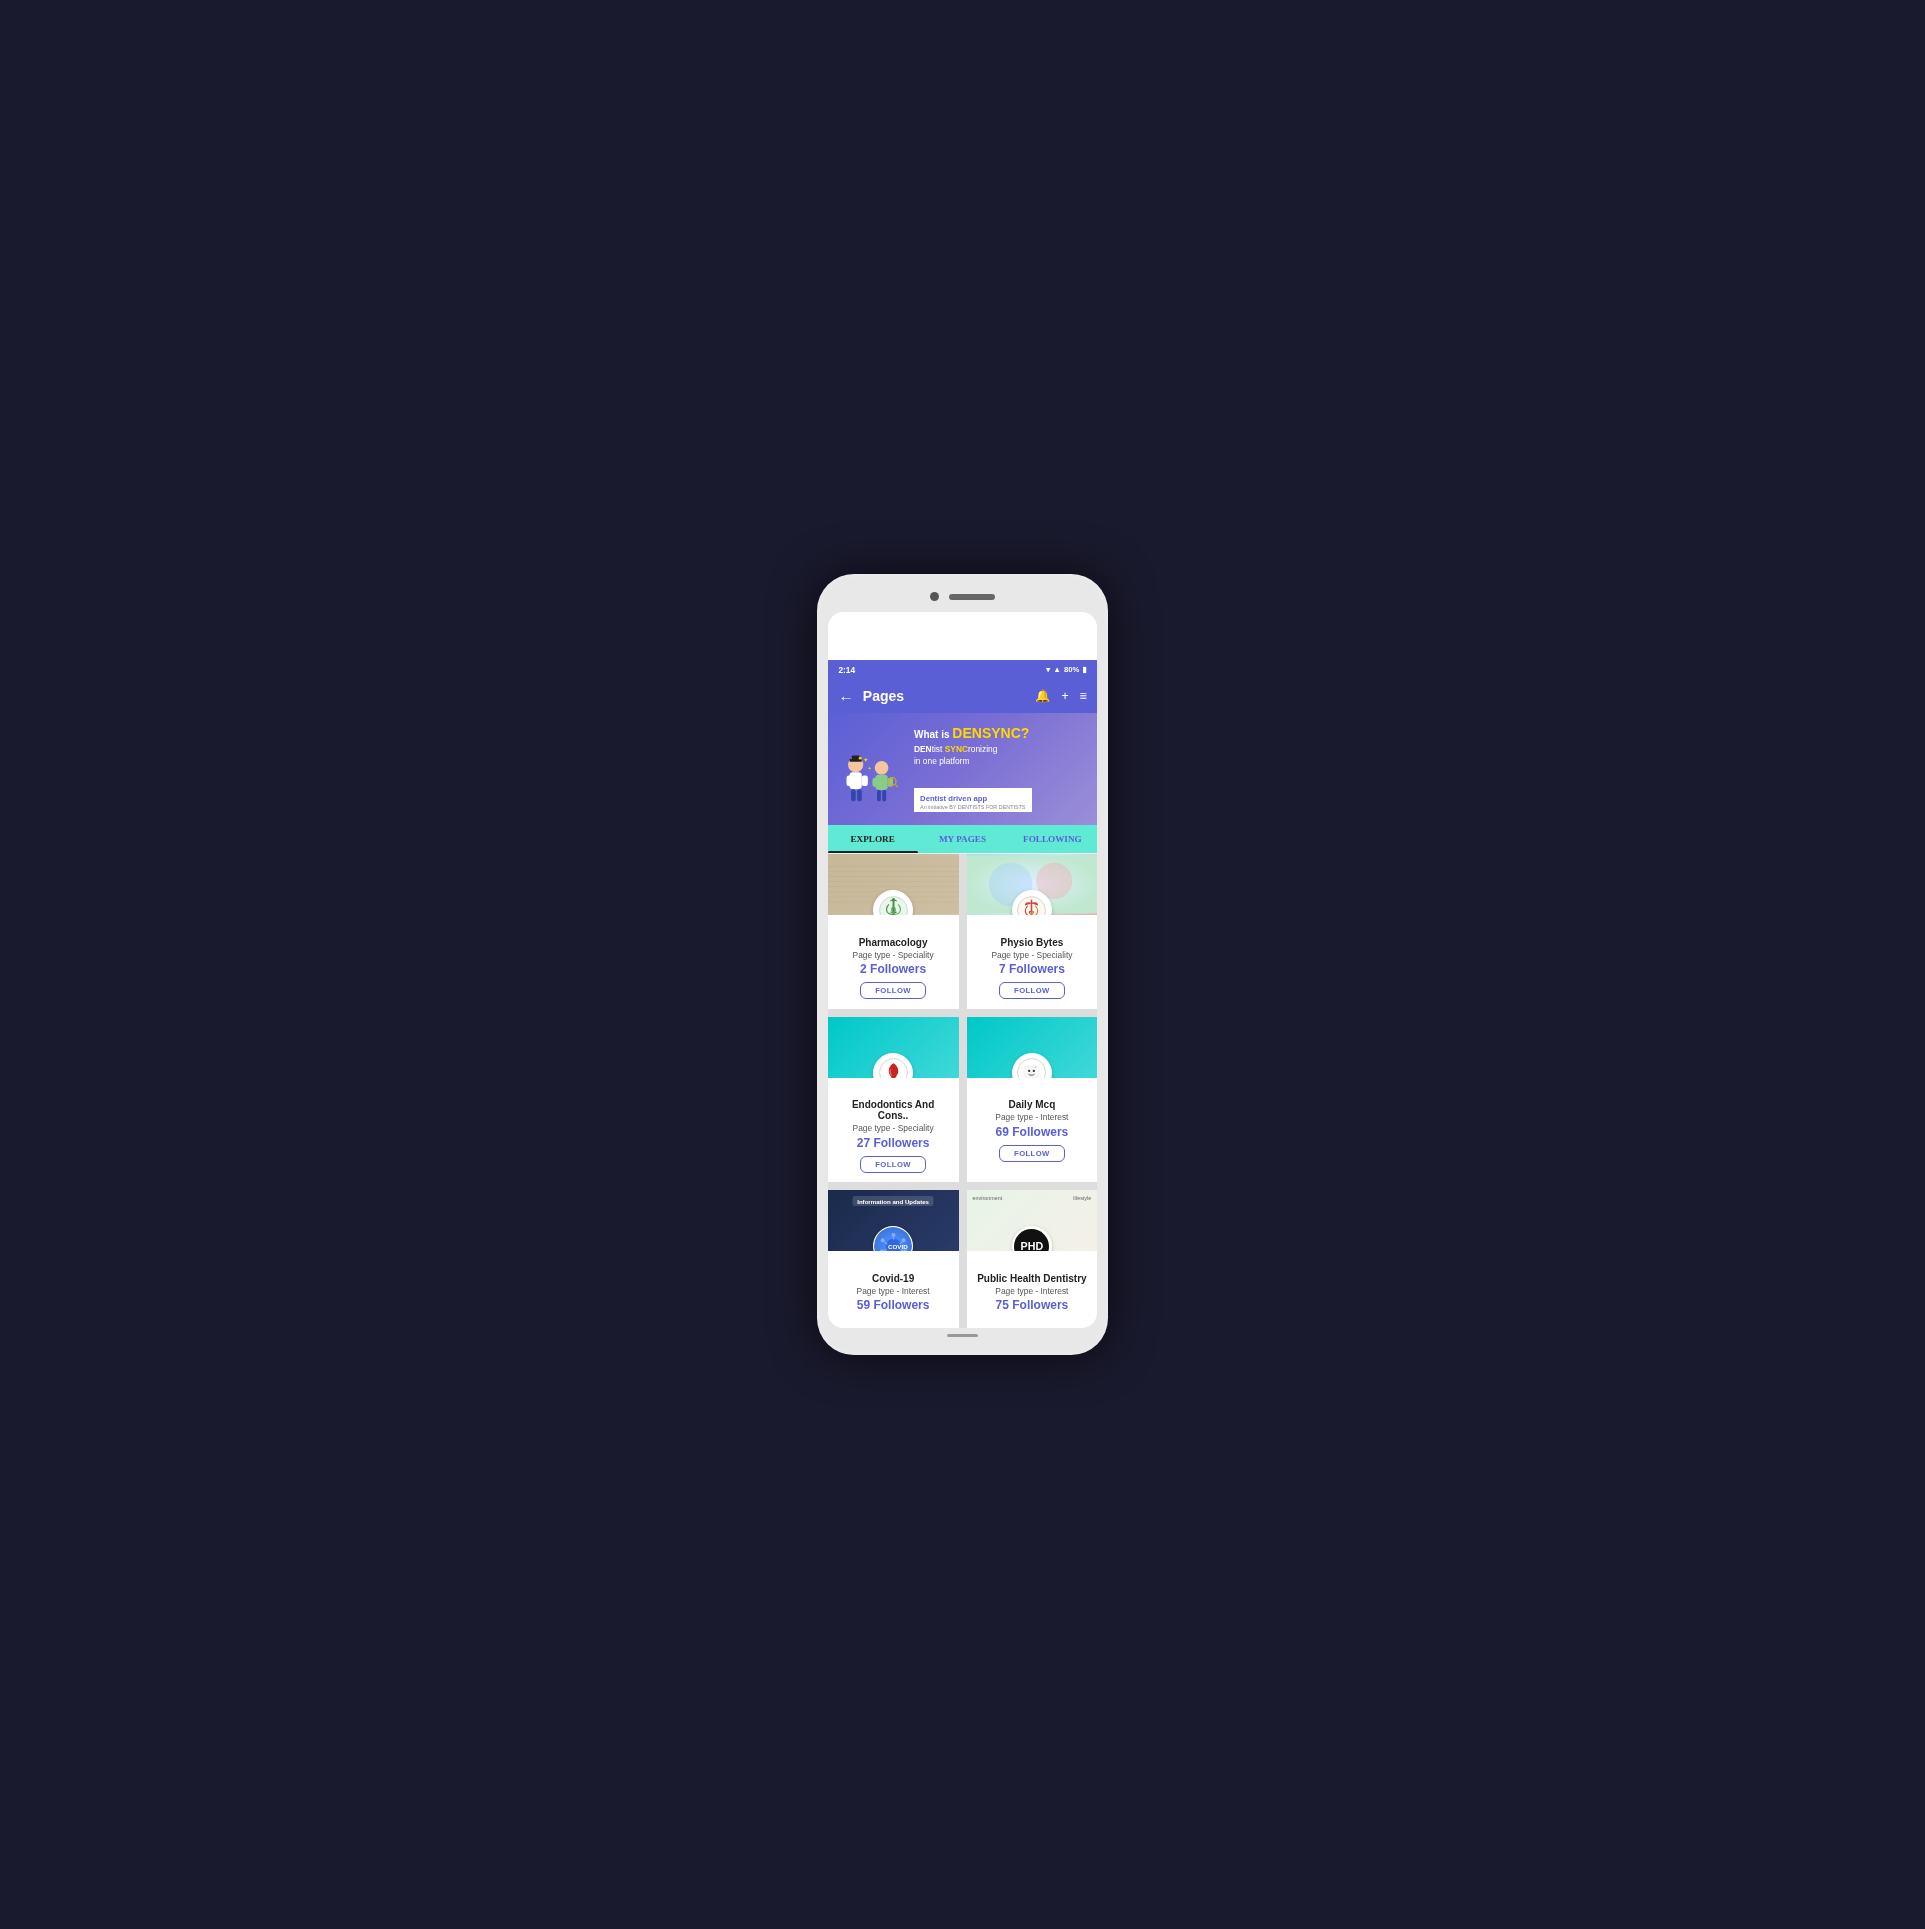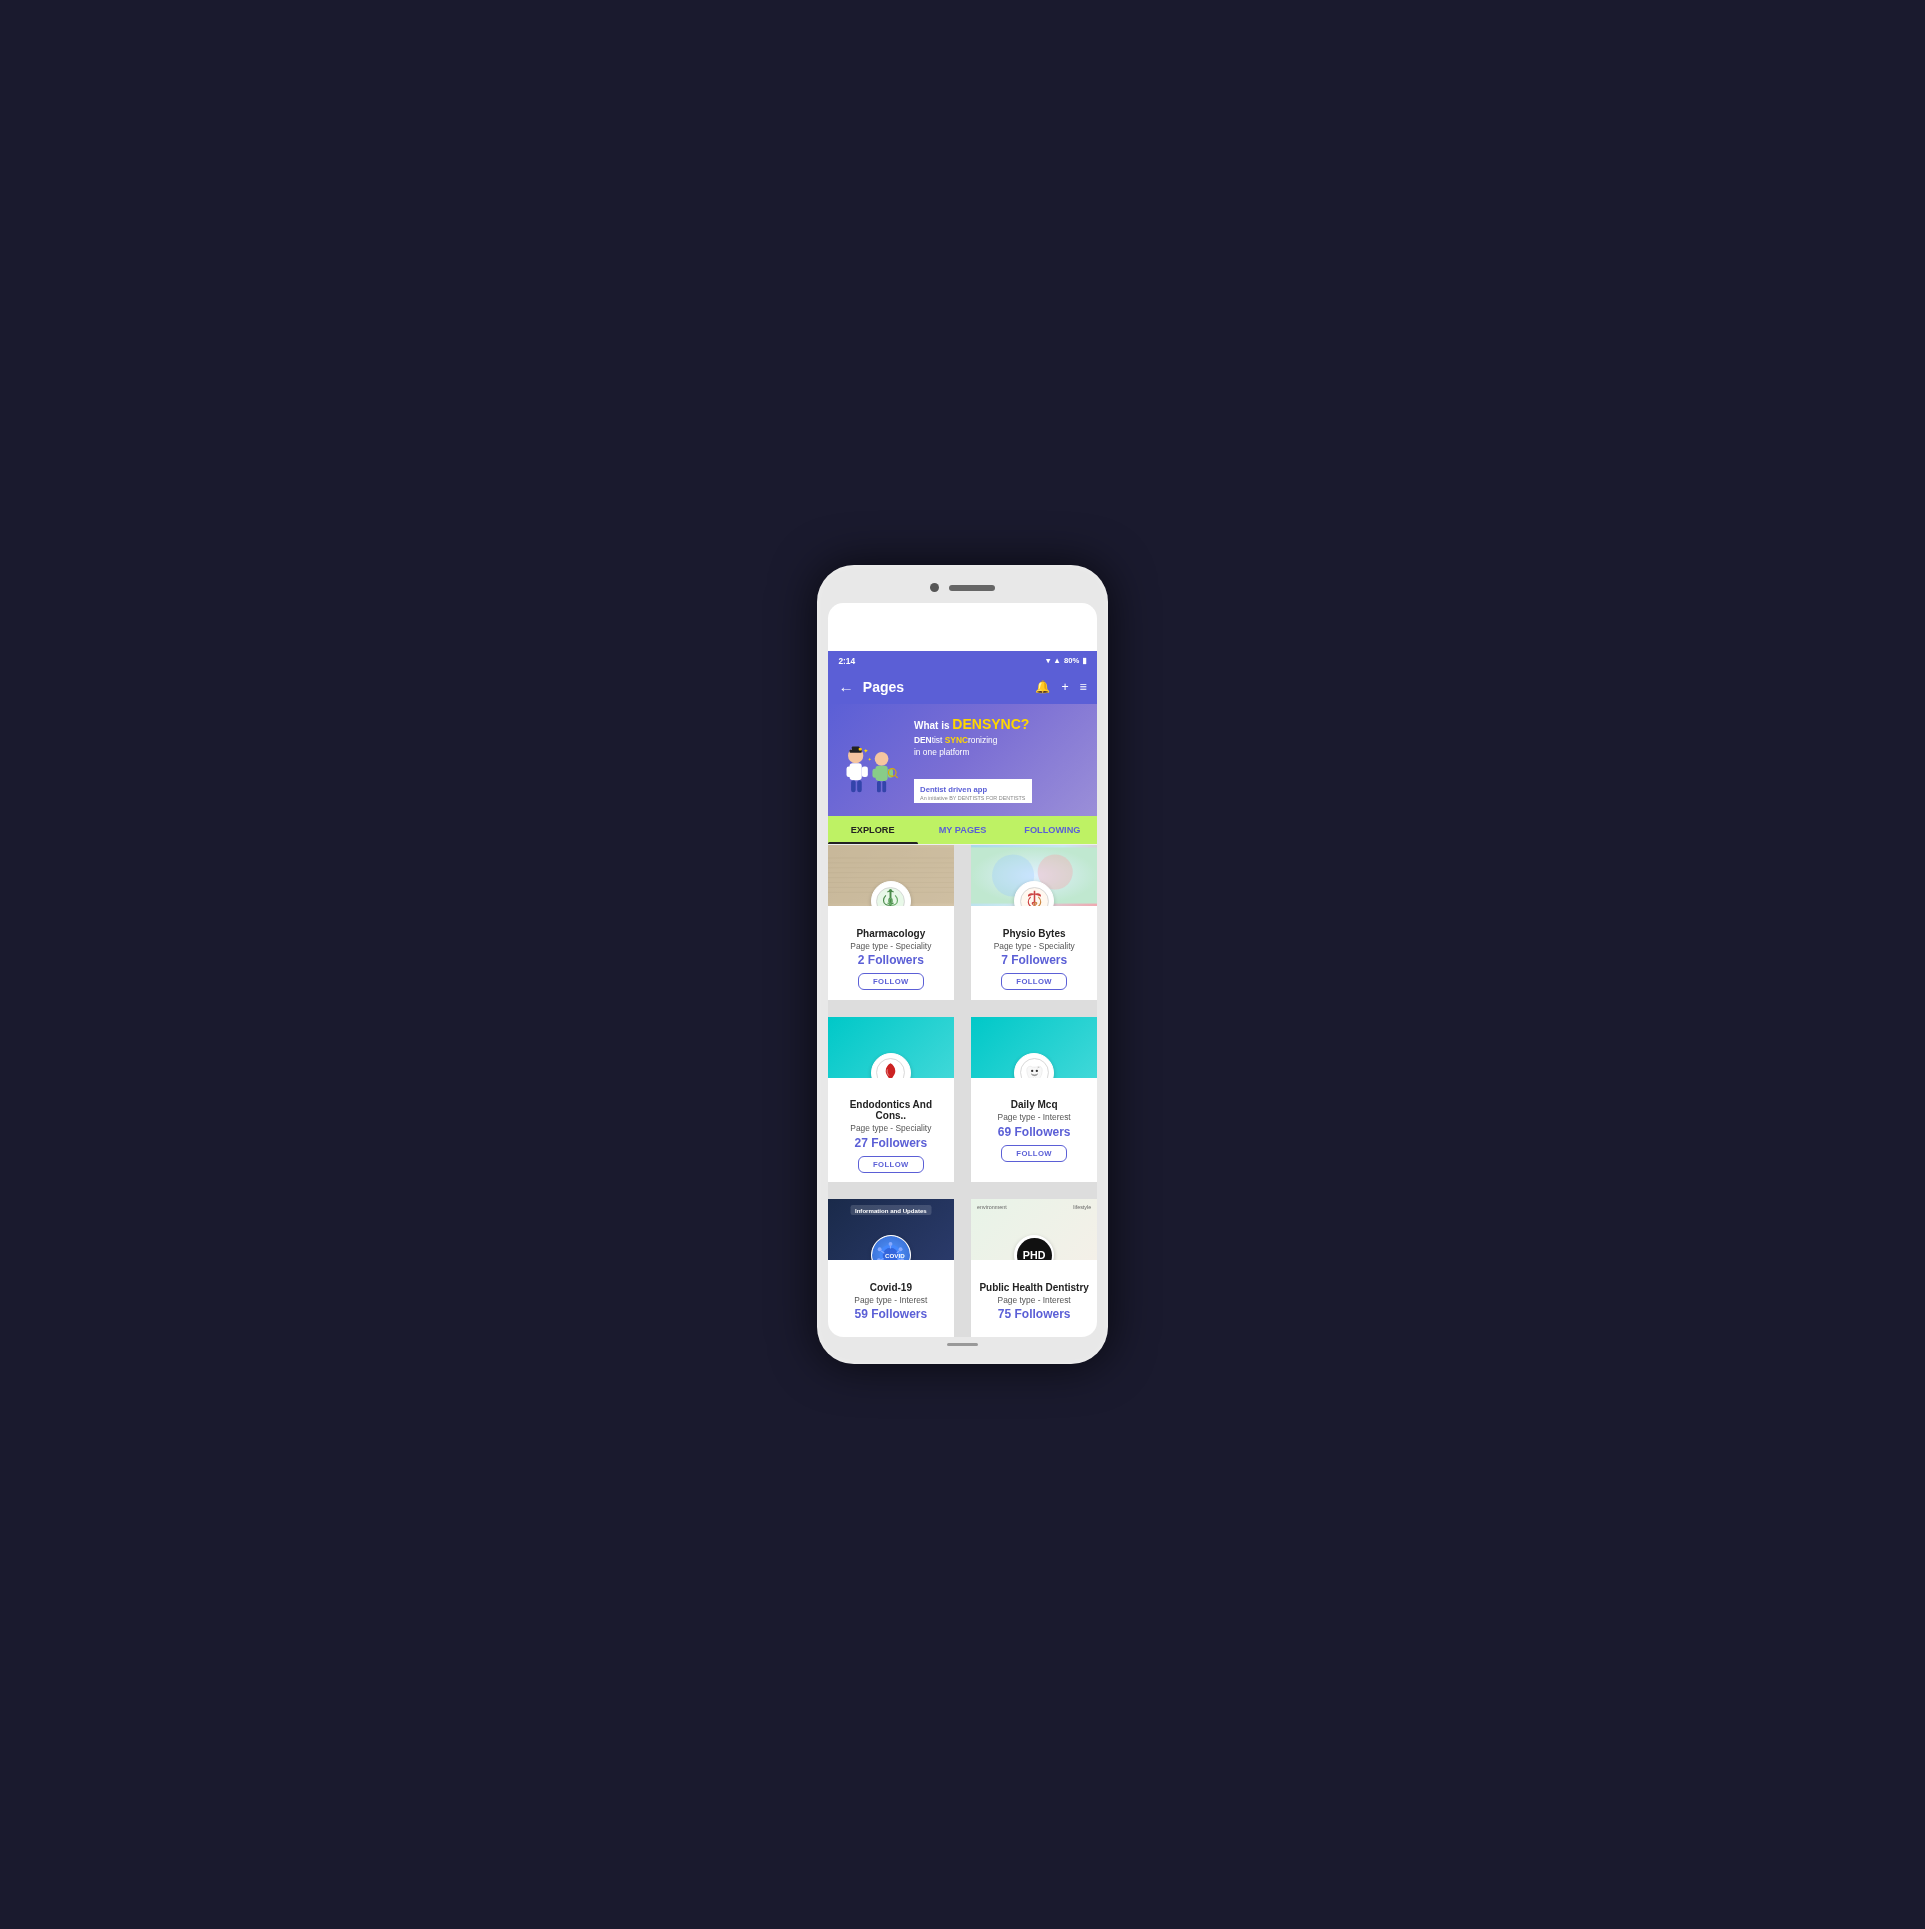--- a/index.html
+++ b/index.html
@@ -151,21 +151,22 @@
     .banner-logo-sub {
       font-size: 5.4px;
       color: #888;
       display: block;
     }
 
     
     .tabs {
       display: flex;
       border-bottom: 0.8px solid #eee;
-      background: #bef264;
+      background: #5eead4;
+      font-family: Liberation Serif, serif;
     }
 
     .tab {
       flex: 1;
       text-align: center;
       padding: 9.2px 4.6px;
       font-size: 9.2px;
       font-weight: 700;
       color: #5b5fd6;
       cursor: pointer;
@@ -184,21 +185,21 @@
       right: 0;
       height: 2.3px;
       background: #222;
       border-radius: 1.5px 1.5px 0 0;
     }
 
     
     .pages-grid {
       display: grid;
       grid-template-columns: 1fr 1fr;
-      gap: 17px;
+      gap: 8px;
       background: #ddd;
     }
 
     .page-card {
       background: white;
       display: flex;
       flex-direction: column;
       align-items: center;
       overflow: hidden;
     }

